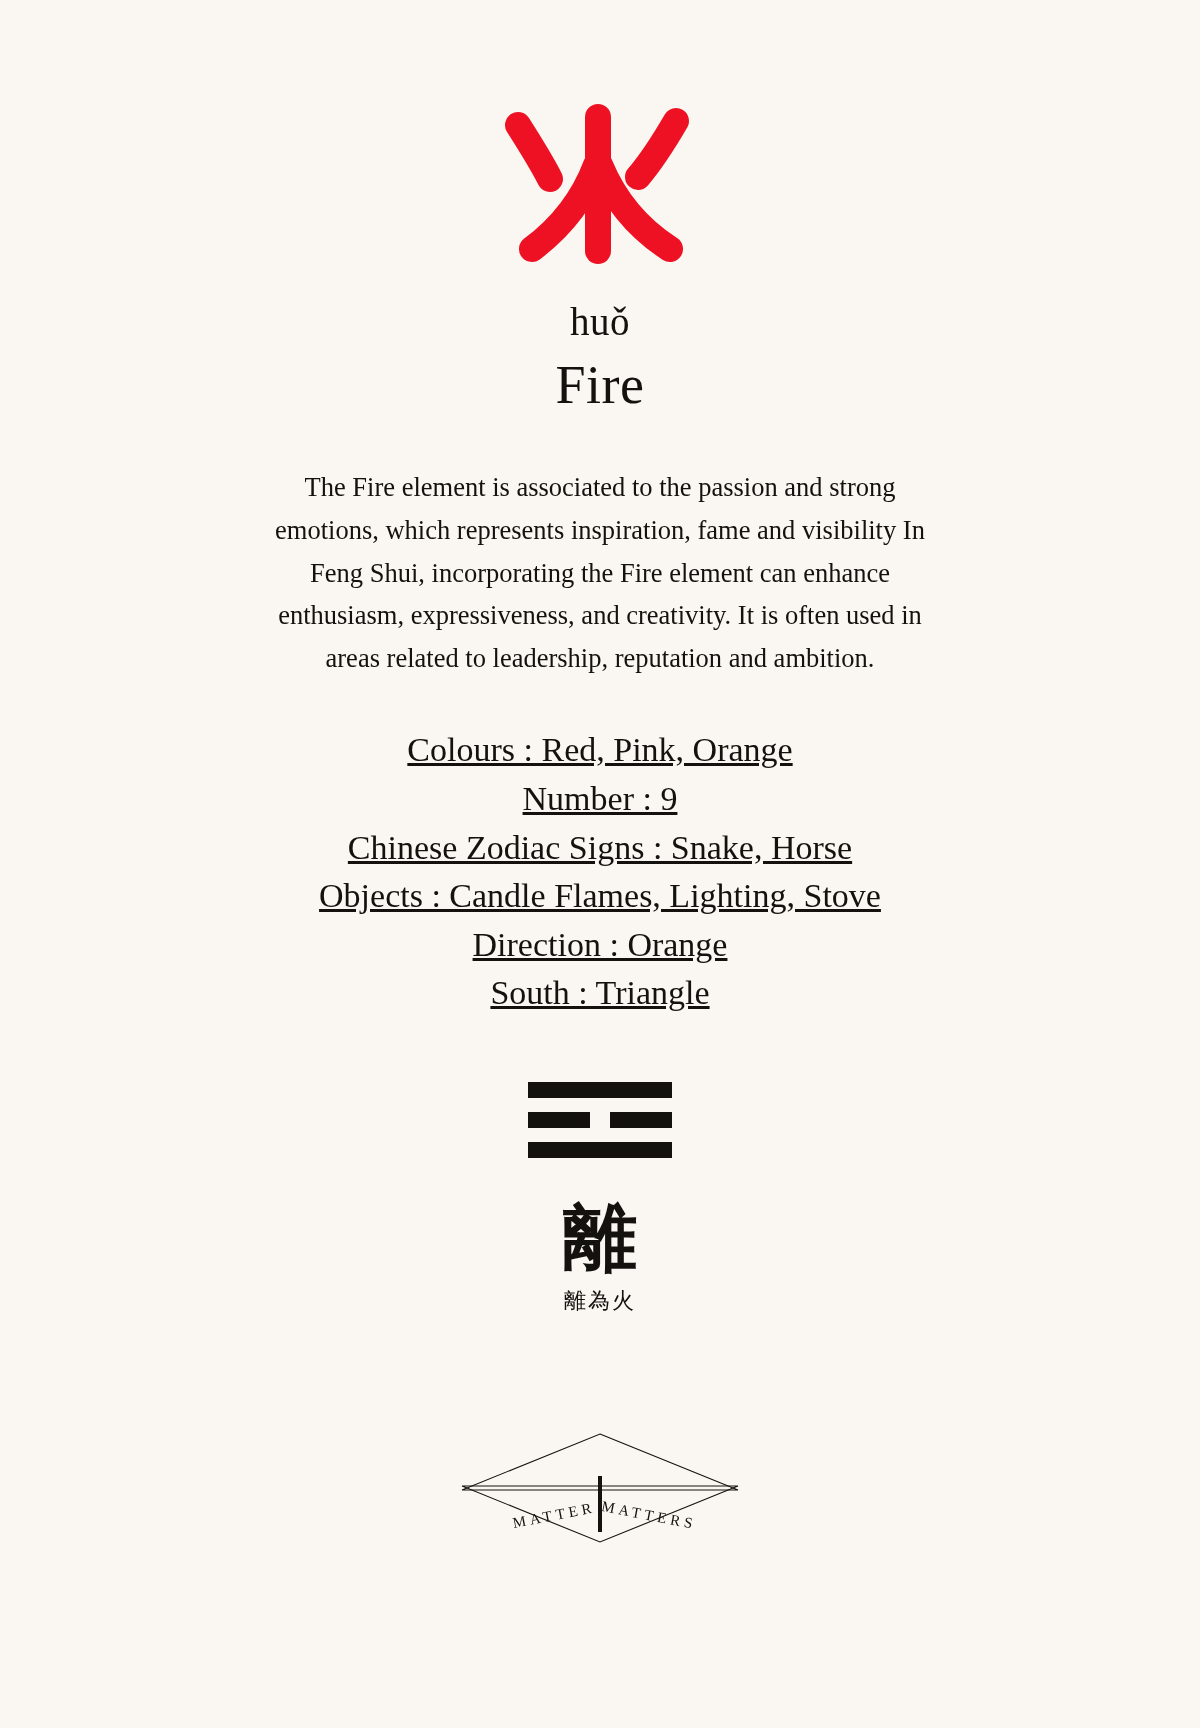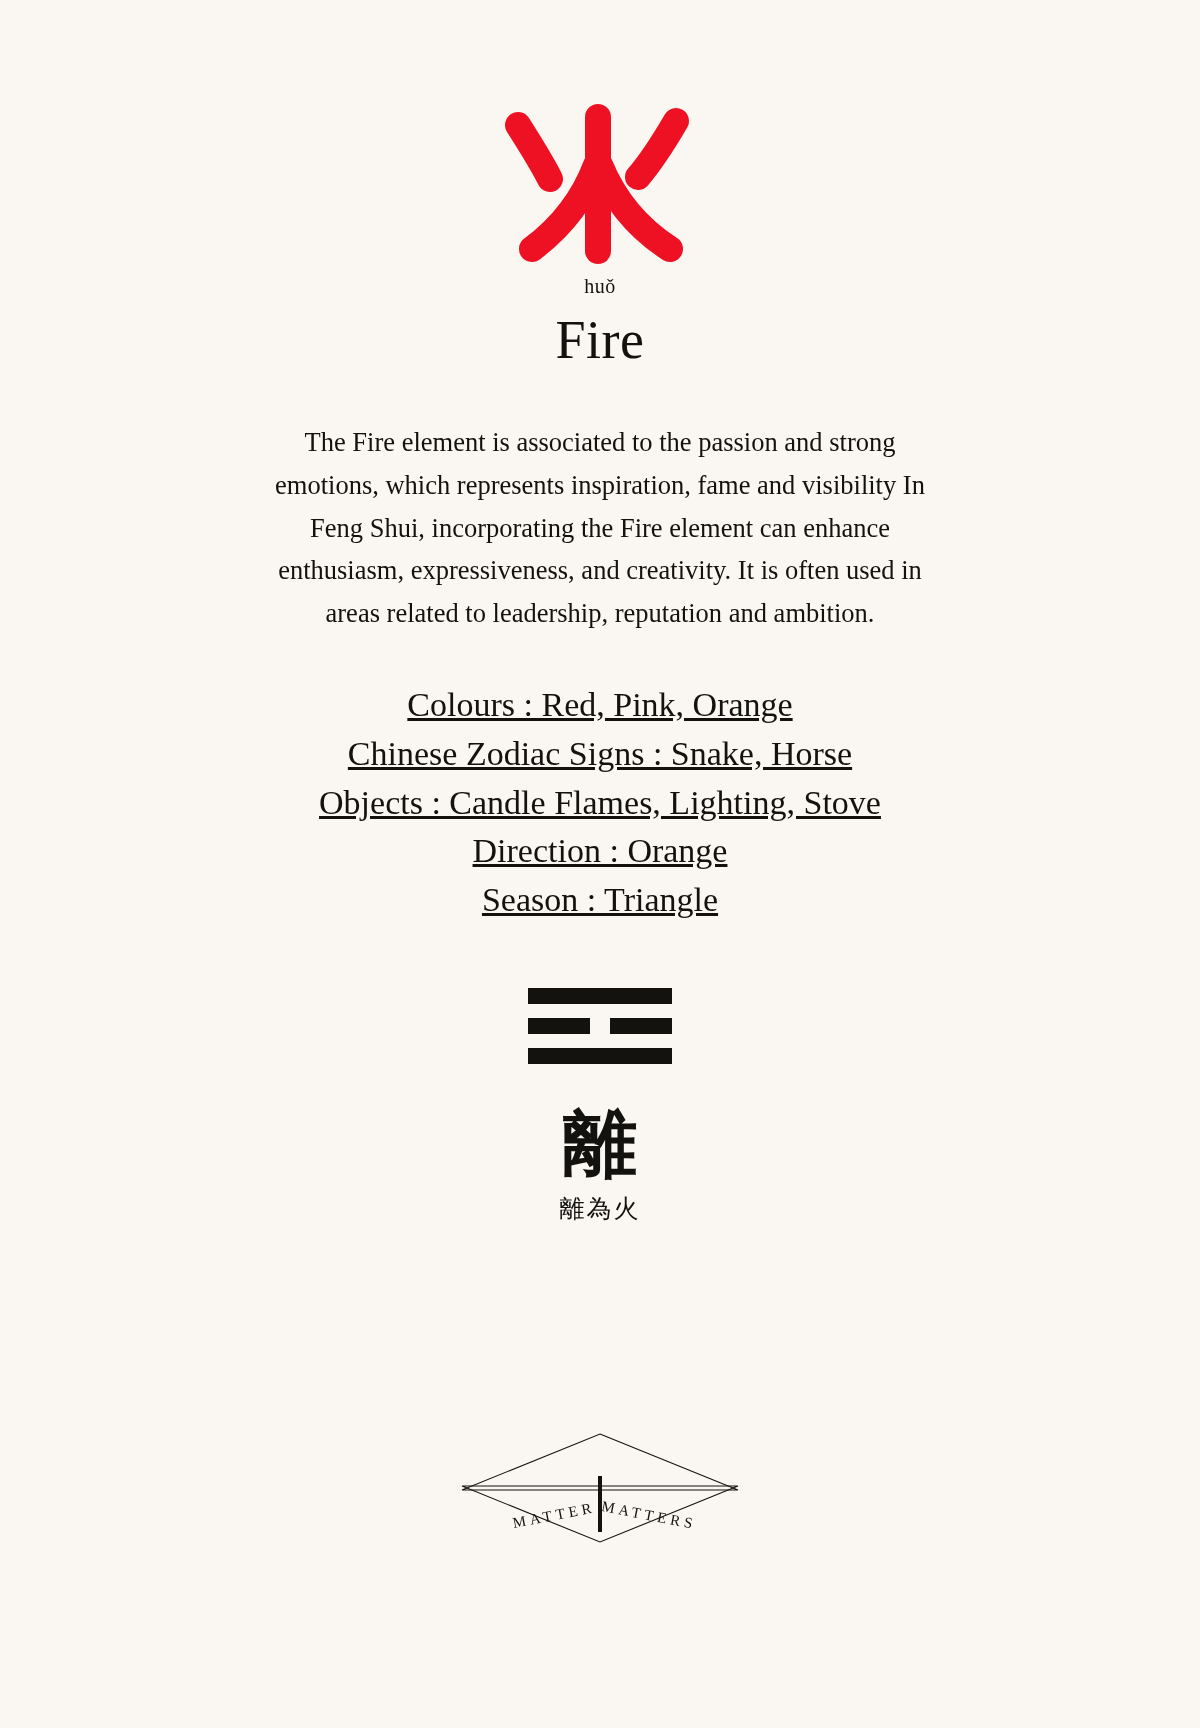--- a/index.html
+++ b/index.html
@@ -30,21 +30,22 @@
     width: 260px;
     height: 180px;
     display: flex;
     align-items: center;
     justify-content: center;
   }
   .glyph-wrap svg { display: block; }
 
   
   .pinyin {
-    font-size: 20px;
+    margin-top: 26px;
+    font-size: 39px;
     letter-spacing: 0.5px;
     line-height: 1;
   }
   .title {
     margin-top: 16px;
     font-size: 54px;
     line-height: 1.05;
     letter-spacing: 0.5px;
   }
 
@@ -98,21 +99,21 @@
   
   .trigram-char {
     margin-top: 42px;
     font-size: 74px;
     line-height: 1;
     font-family: "DejaVu Sans", sans-serif;
     font-weight: 700;
   }
   .trigram-sub {
     margin-top: 16px;
-    font-size: 25px;
+    font-size: 22px;
     line-height: 1;
     letter-spacing: 2px;
     font-family: "DejaVu Sans", sans-serif;
   }
 
   
   .logo {
     position: absolute;
     left: 50%;
     transform: translateX(-50%);
@@ -149,24 +150,25 @@
     </svg>
   </div>
 
   <div class="pinyin">huǒ</div>
   <div class="title">Fire</div>
 
   <div class="description">The Fire element is associated to the passion and strong emotions, which represents inspiration, fame and visibility In Feng Shui, incorporating the Fire element can enhance enthusiasm, expressiveness, and creativity. It is often used in areas related to leadership, reputation and ambition.</div>
 
   <div class="attributes">
     <div class="attr-row">Colours : Red, Pink, Orange</div>
+    <div class="attr-row">Number : 9</div>
     <div class="attr-row">Chinese Zodiac Signs : Snake, Horse</div>
     <div class="attr-row">Objects : Candle Flames, Lighting, Stove</div>
     <div class="attr-row">Direction : Orange</div>
-    <div class="attr-row">Season : Triangle</div>
+    <div class="attr-row">South : Triangle</div>
   </div>
 
   <div class="trigram">
     <div class="bar-solid"></div>
     <div class="bar-broken">
       <span></span>
       <span></span>
     </div>
     <div class="bar-solid"></div>
   </div>

